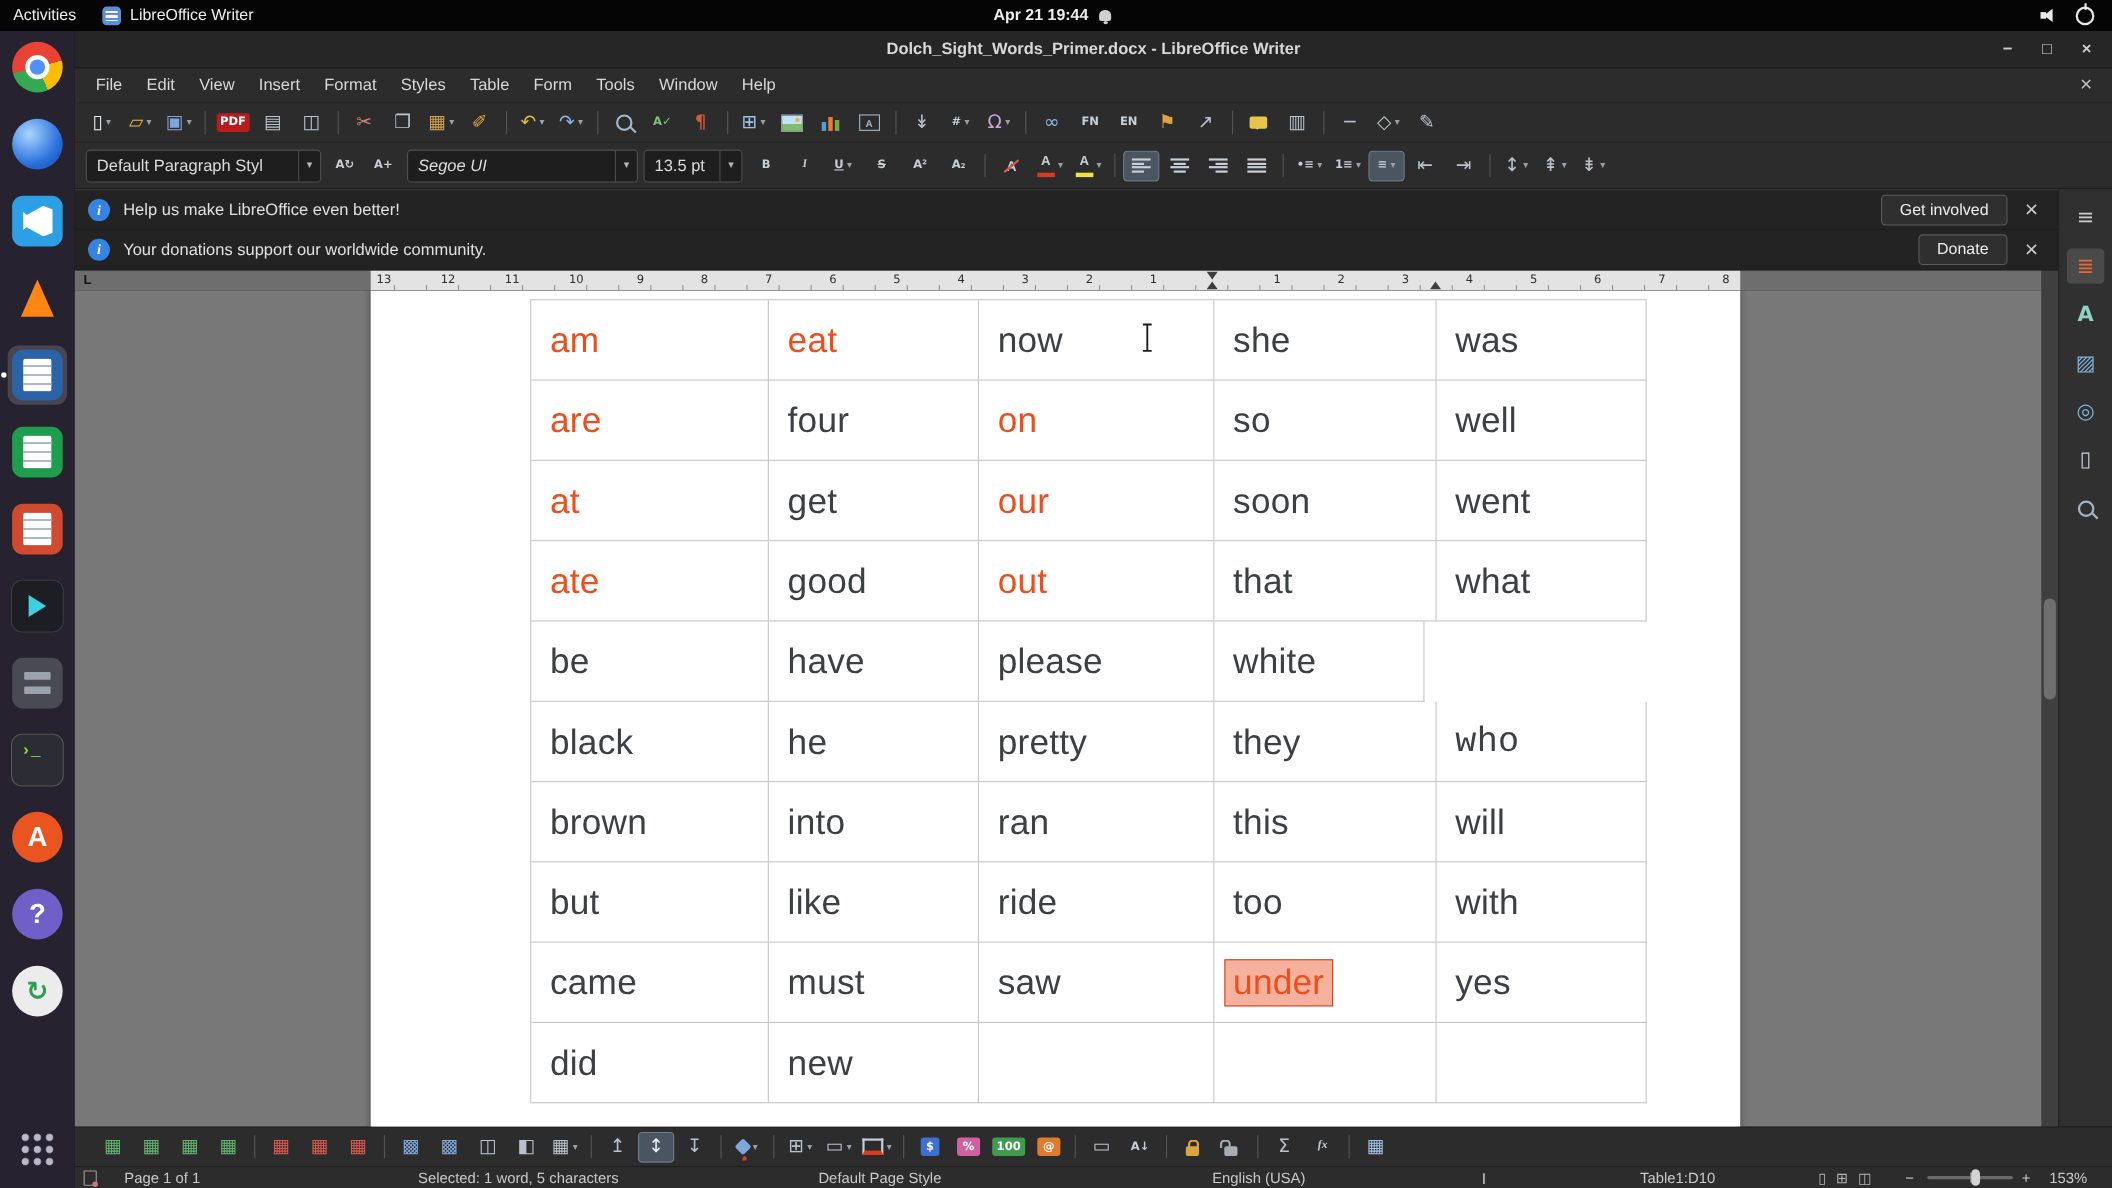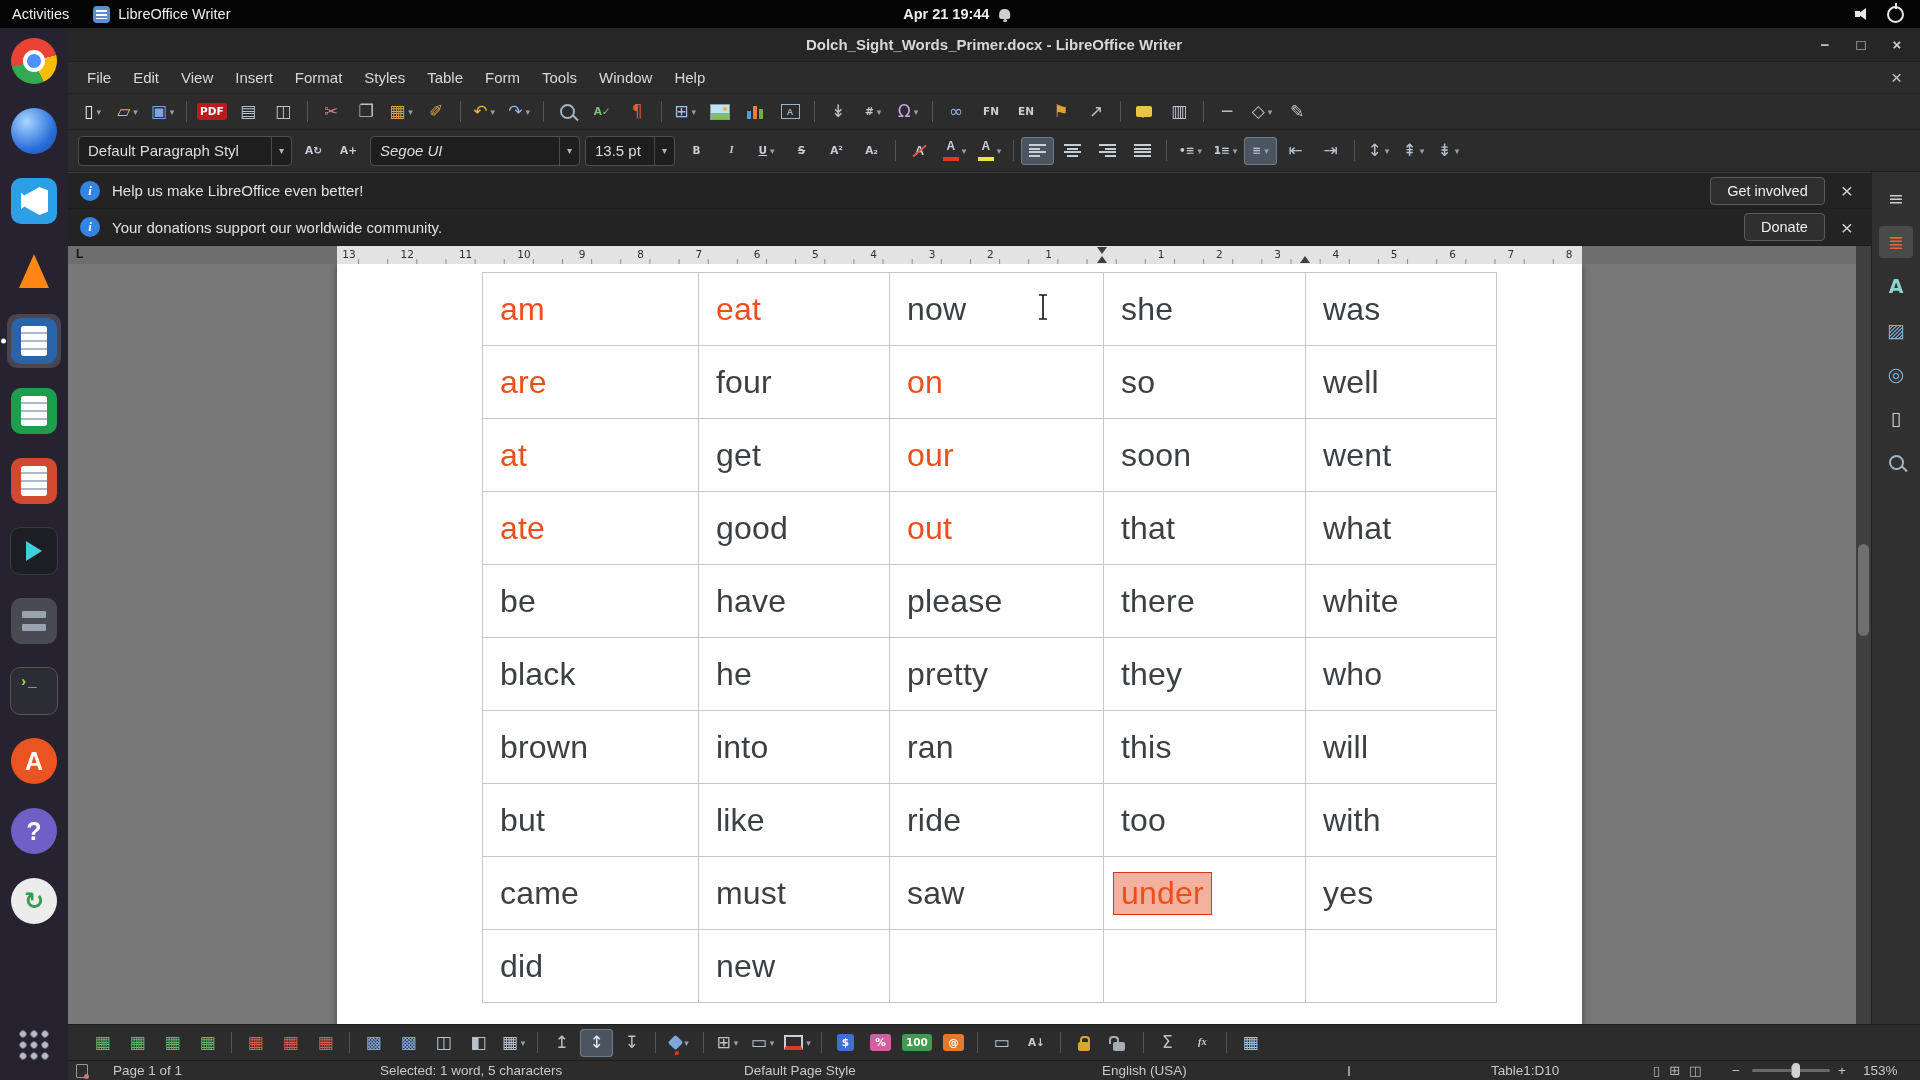--- a/index.html
+++ b/index.html
@@ -651,41 +651,38 @@
                     <div class="t-row">
                       <div class="t-cell" style="width: 216px;">
                         <span class="word">be</span>
                       </div>
                       <div class="t-cell" style="width: 191px;">
                         <span class="word">have</span>
                       </div>
                       <div class="t-cell" style="width: 214px;">
                         <span class="word">please</span>
                       </div>
-                      <div class="t-cell" style="width: 202px;">
-                        <span class="word">there</span>
-                      </div>
                       <div class="t-cell" style="width: 191px;">
                         <span class="word">white</span>
                       </div>
                     </div>
                     <div class="t-row">
                       <div class="t-cell" style="width: 216px;">
                         <span class="word">black</span>
                       </div>
                       <div class="t-cell" style="width: 191px;">
                         <span class="word">he</span>
                       </div>
                       <div class="t-cell" style="width: 214px;">
                         <span class="word">pretty</span>
                       </div>
                       <div class="t-cell" style="width: 202px;">
                         <span class="word">they</span>
                       </div>
-                      <div class="t-cell" style="width: 191px;">
+                      <div class="t-cell" style="width: 191px; font-family: Liberation Mono, monospace;">
                         <span class="word">who</span>
                       </div>
                     </div>
                     <div class="t-row">
                       <div class="t-cell" style="width: 216px;">
                         <span class="word">brown</span>
                       </div>
                       <div class="t-cell" style="width: 191px;">
                         <span class="word">into</span>
                       </div>

